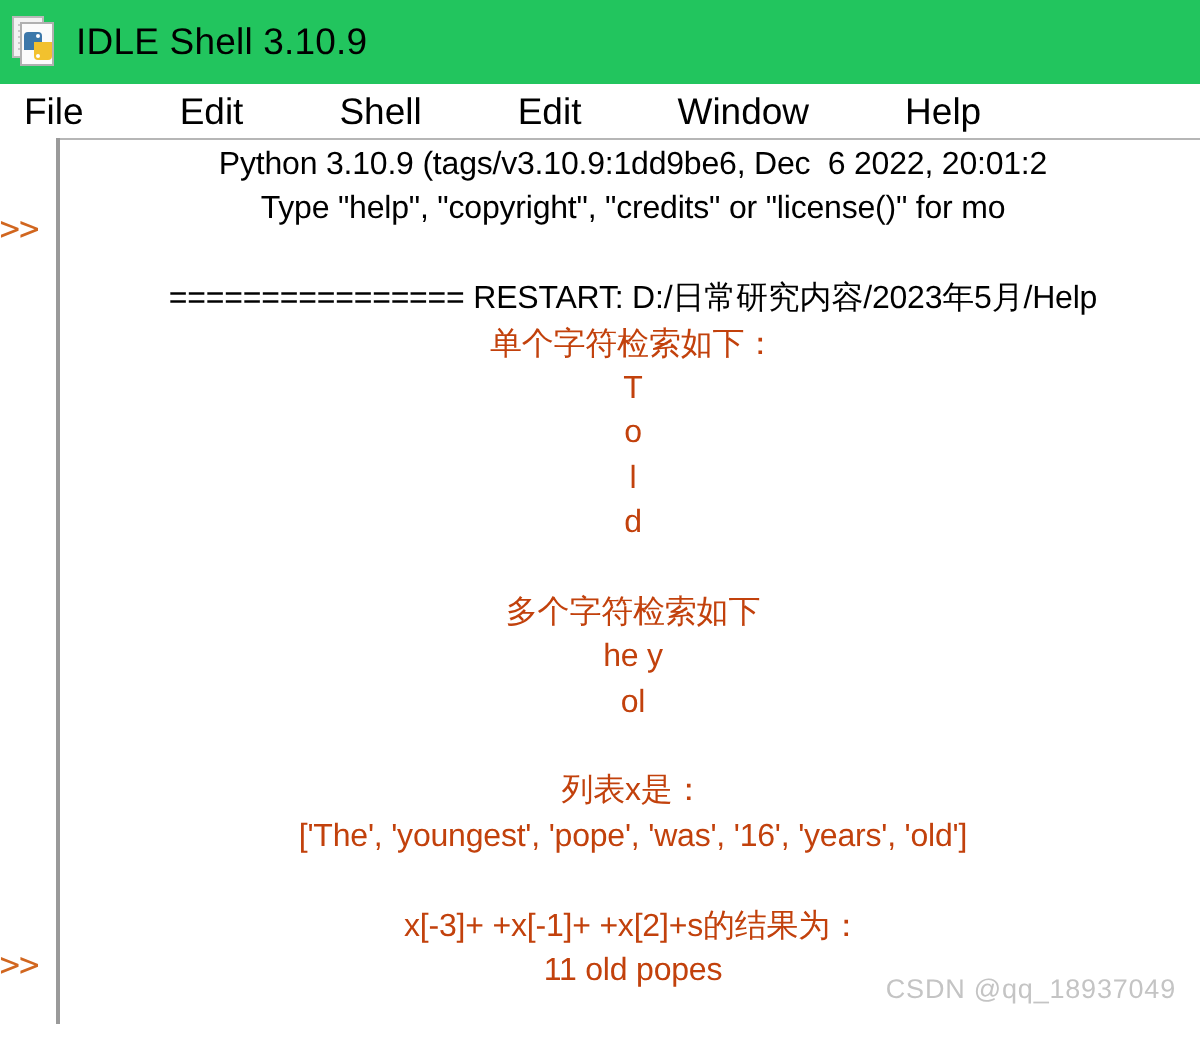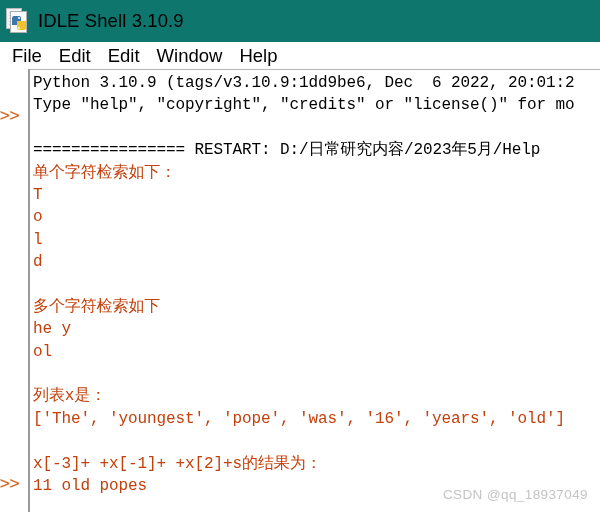--- a/index.html
+++ b/index.html
@@ -14,21 +14,21 @@
     overflow: hidden;
     position: relative;
   }
 
   
   #titlebar {
     height: 42px;
     display: flex;
     align-items: center;
     padding-left: 5px;
-    background: #0f766e;
+    background: #22c55e;
     box-sizing: border-box;
     text-align: center;
   }
   #app-icon {
     width: 26px;
     height: 28px;
     position: relative;
     flex: 0 0 auto;
     margin-right: 7px;
   }
@@ -100,20 +100,21 @@
   }
 
   
   #menubar {
     height: 27px;
     display: flex;
     align-items: center;
     padding-left: 4px;
     background: #ffffff;
     box-sizing: border-box;
+    gap: 31px;
   }
   .menu-item {
     font-size: 18.5px;
     color: #000000;
     padding: 0 9px 0 8px;
     white-space: nowrap;
     cursor: default;
     line-height: 22px;
   }
 
@@ -161,27 +162,28 @@
   
   #code {
     position: absolute;
     left: 33px;
     top: 3px;
     width: 567px;
     height: 455px;
     overflow: hidden;
   }
   .line {
-    font-family: Liberation Mono, monospace;
+    font-family: Liberation Sans, sans-serif;
     font-size: 16px;
     line-height: 22.4px;
     white-space: pre;
     color: #000000;
     height: 22.4px;
     letter-spacing: -0.1px;
+    text-align: center;
   }
   .line.blue   { color: #c2410c; }
   .line.blank  { color: transparent; }
 
   
   #watermark {
     position: absolute;
     right: 12px;
     bottom: 28px;
     font-size: 13.5px;
@@ -199,20 +201,21 @@
     <div class="pg-front"></div>
     <div class="py-blue"></div>
     <div class="py-yellow"></div>
   </div>
   <div id="title-text">IDLE Shell 3.10.9</div>
 </div>
 
 <div id="menubar">
   <div class="menu-item">File</div>
   <div class="menu-item">Edit</div>
+  <div class="menu-item">Shell</div>
   <div class="menu-item">Edit</div>
   <div class="menu-item">Window</div>
   <div class="menu-item">Help</div>
 </div>
 
 <div id="shell-area">
   <div id="top-rule"></div>
   <div id="gutter-rule"></div>
   <div id="prompts">
       <div class="gutter-prompt" style="top: 38px;">&gt;&gt;&gt;</div>

